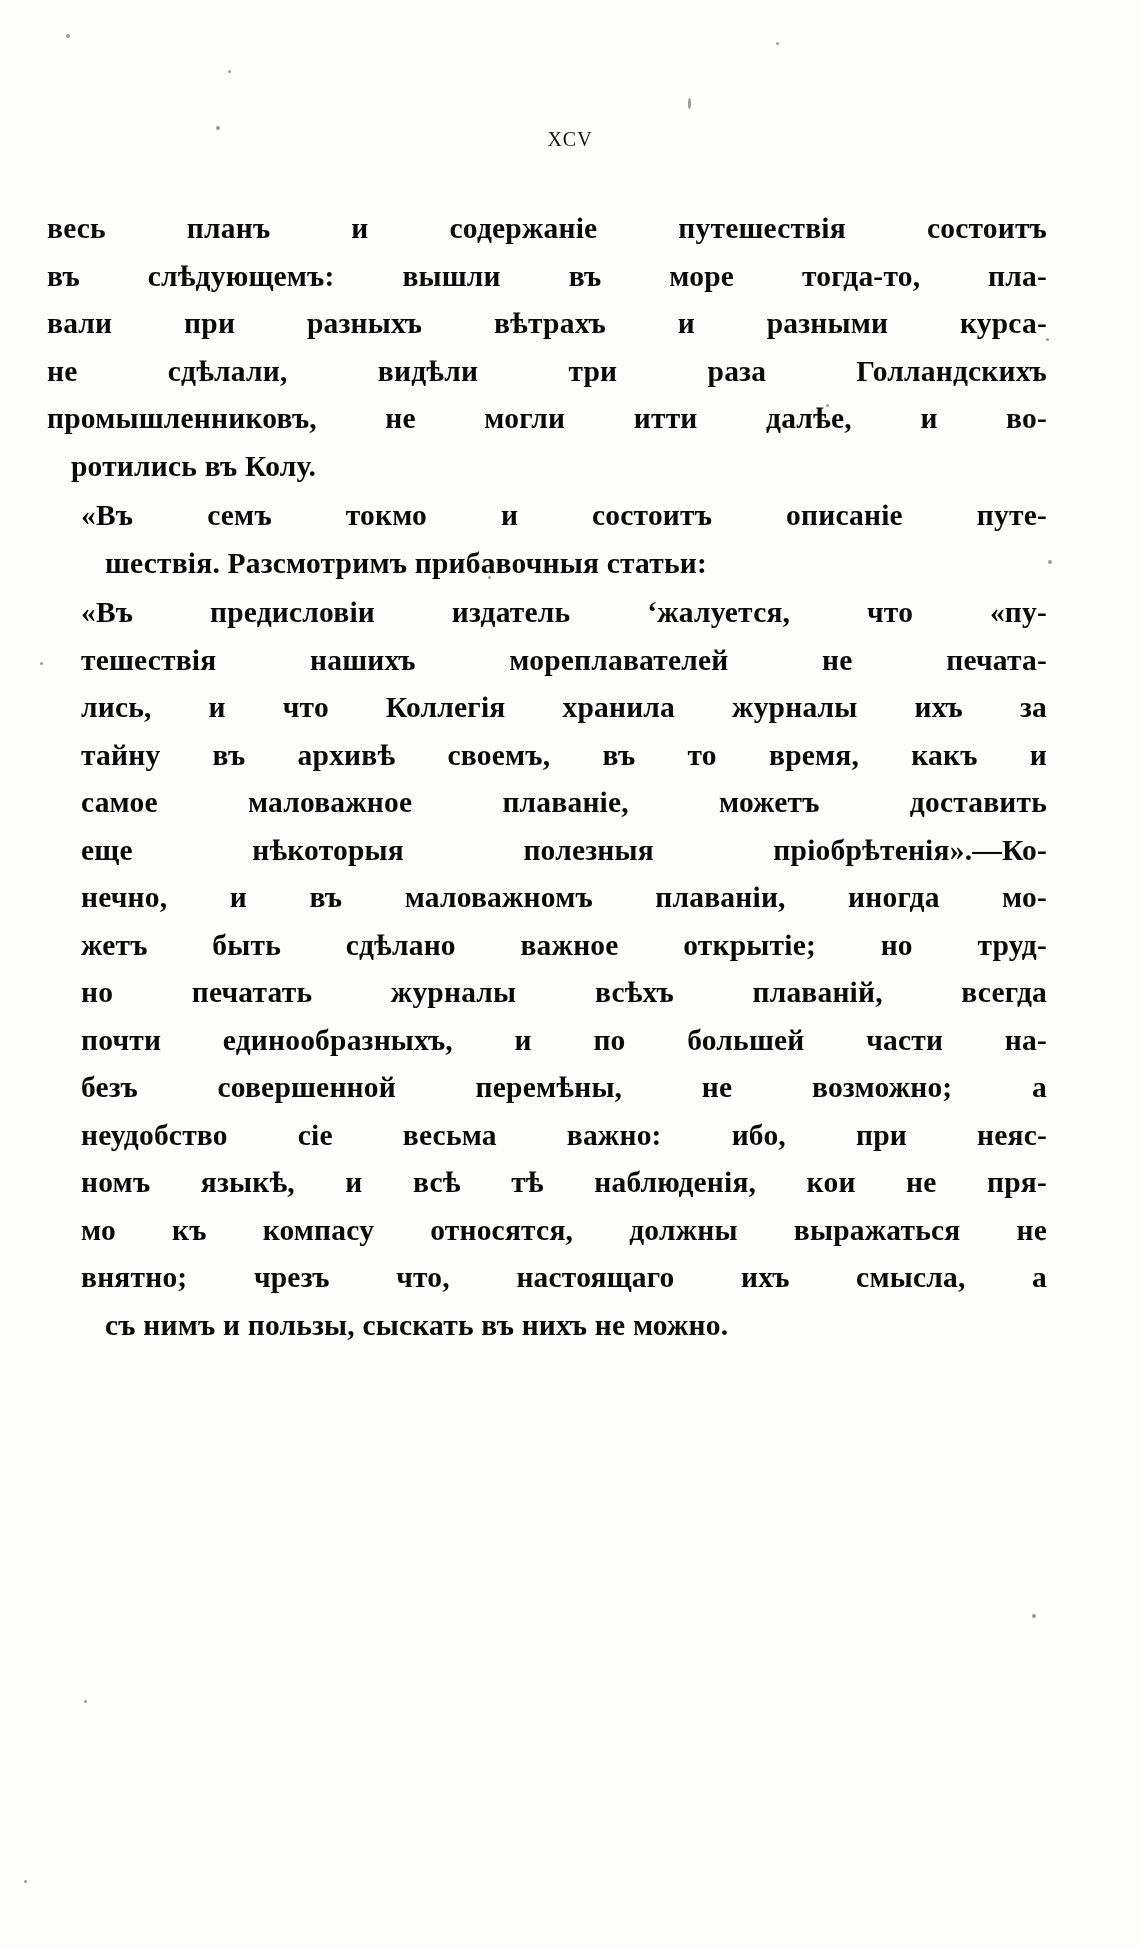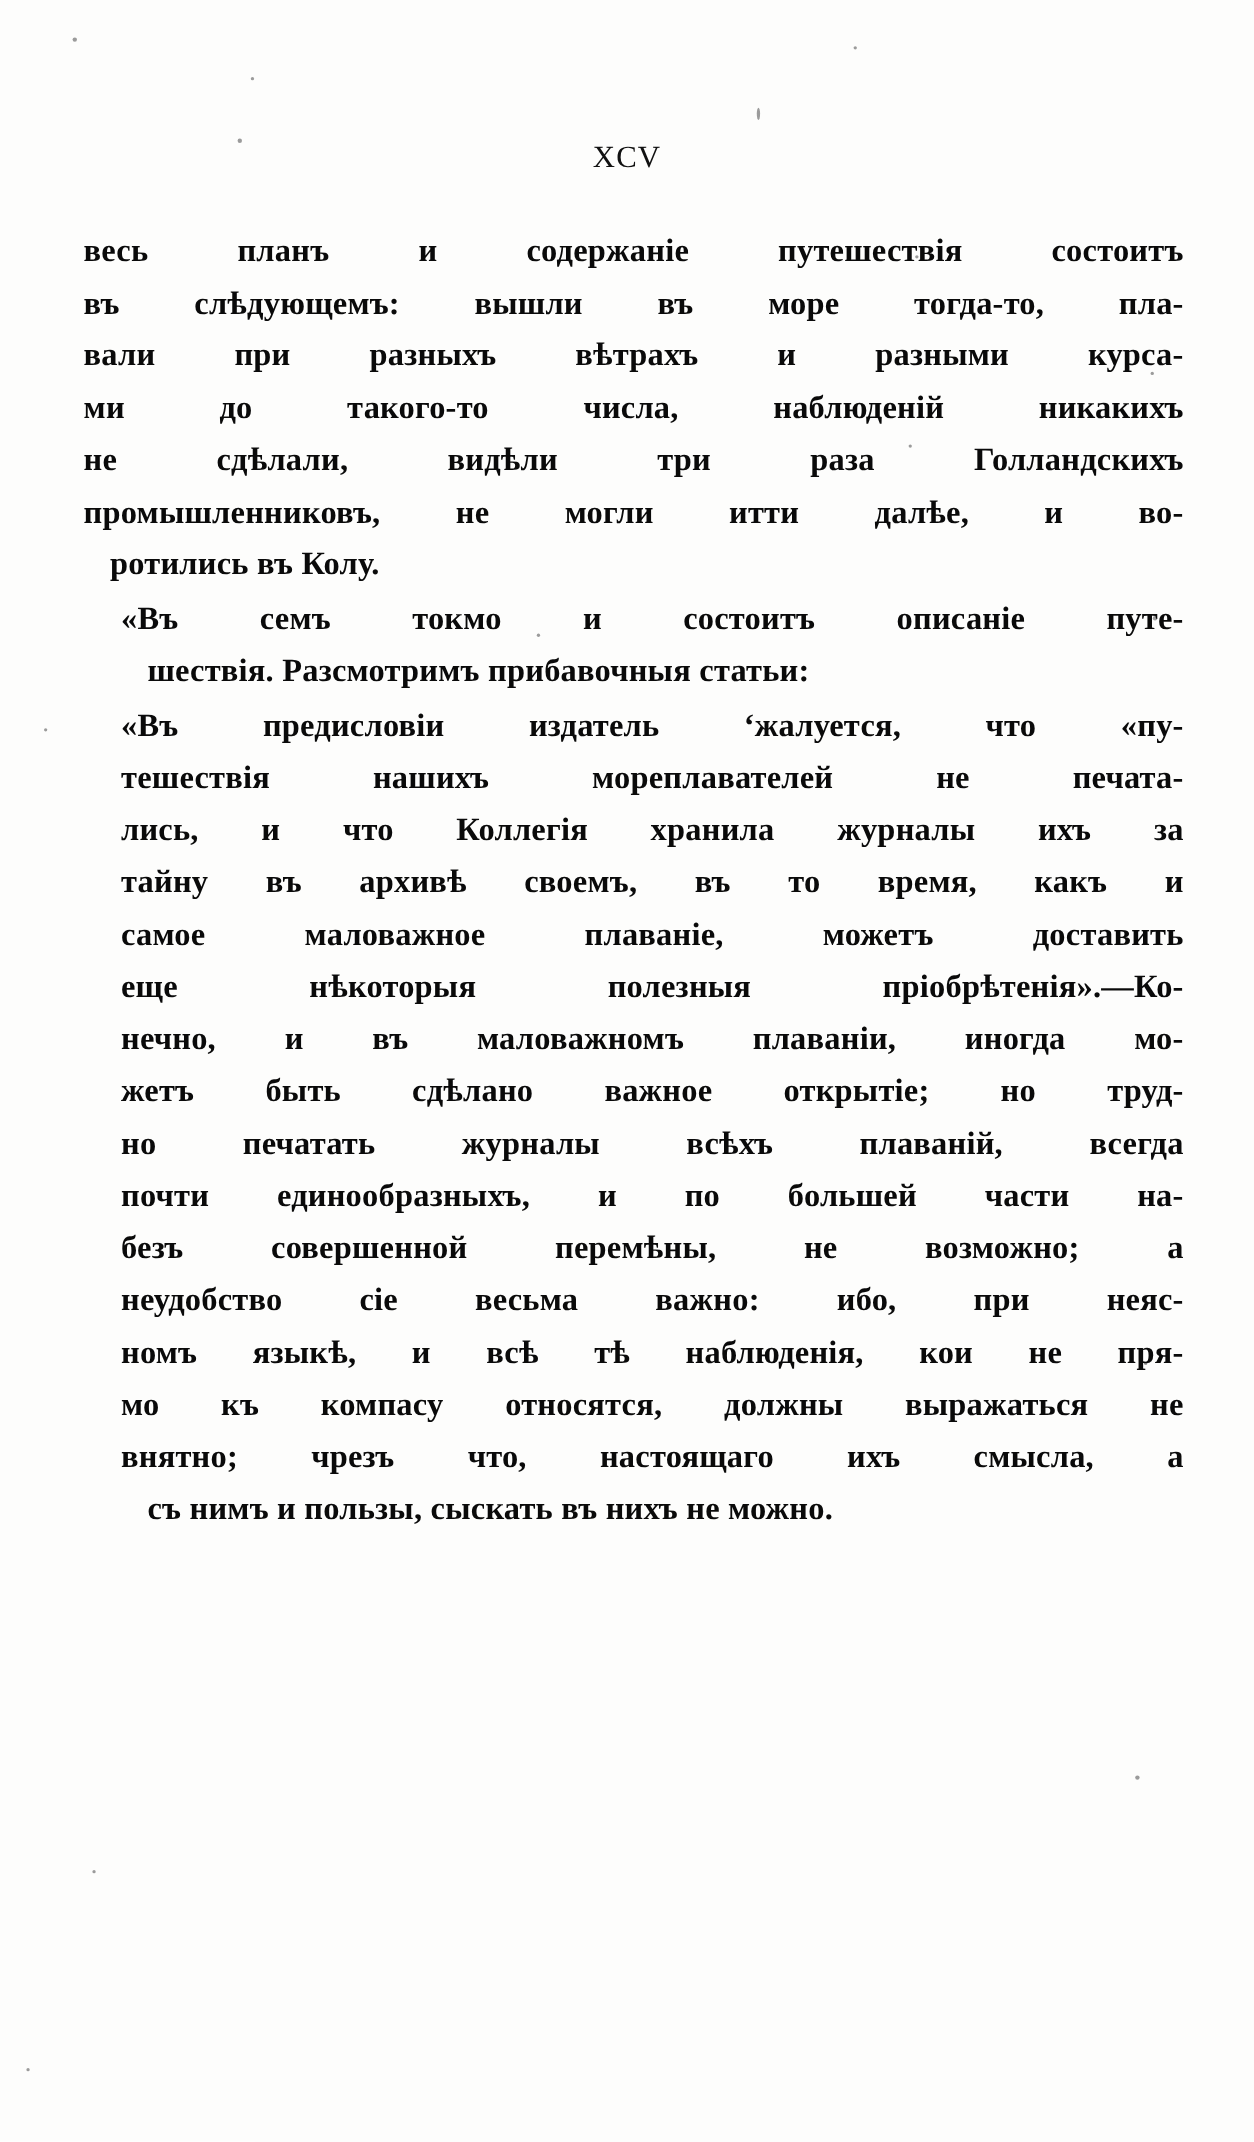--- a/index.html
+++ b/index.html
@@ -26,30 +26,30 @@
     background: #4a4a4a;
     border-radius: 50%;
     opacity: .55;
   }
   .page-number {
     position: absolute;
     top: 128px;
     left: 0;
     right: 0;
     text-align: center;
-    font-size: 28px;
+    font-size: 20px;
     letter-spacing: 1px;
     font-family: "Liberation Serif", serif;
     font-weight: 400;
     color: #111;
   }
   .body-text {
     position: absolute;
     top: 205px;
-    left: 76px;
+    left: 47px;
     width: 1000px;
   }
   .para {
     margin: 0 0 2px 0;
     font-size: 29.5px;
     line-height: 47.5px;
     text-align: justify;
     text-justify: inter-word;
     font-weight: 700;
     letter-spacing: 0.2px;
@@ -99,21 +99,20 @@
   <div class="speck" style="left:24px; top:1880px; width:3px; height:3px;"></div>
 
   <div class="page-number">XCV</div>
 
   <div class="body-text">
 
     <p class="para" id="para-0">
         <span class="line">весь планъ и содержаніе путешествія состоитъ</span>
         <span class="line">въ слѣдующемъ: вышли въ море тогда-то, пла-</span>
         <span class="line">вали при разныхъ вѣтрахъ и разными курса-</span>
-        <span class="line">ми до такого-то числа, наблюденій никакихъ</span>
         <span class="line">не сдѣлали, видѣли три раза Голландскихъ</span>
         <span class="line">промышленниковъ, не могли итти далѣе, и во-</span>
         <span class="line last">ротились въ Колу.</span>
       </p>
     <p class="para indent" id="para-1">
         <span class="line" style="text-indent: 34px;">«Въ семъ токмо и состоитъ описаніе путе-</span>
         <span class="line last">шествія. Разсмотримъ прибавочныя статьи:</span>
       </p>
     <p class="para indent" id="para-2">
         <span class="line" style="text-indent: 34px;">«Въ предисловіи издатель ‘жалуется, что «пу-</span>

